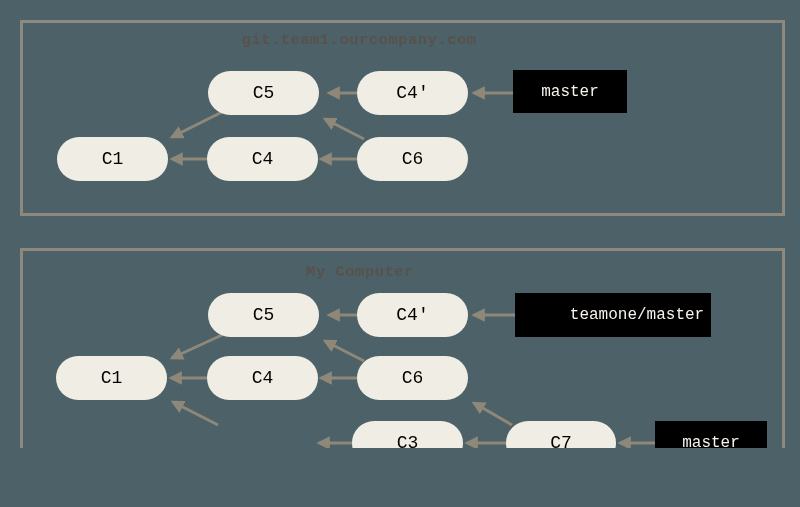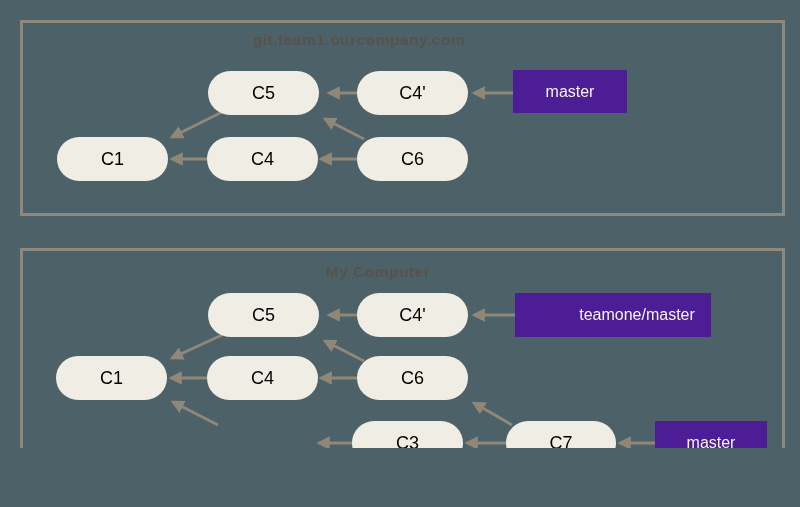--- a/index.html
+++ b/index.html
@@ -1,42 +1,42 @@
 <!DOCTYPE html>
 <html><head>
 <meta charset="utf-8">
 <style>
   html,body { margin:0; padding:0; background:#4d6168; }
   .canvas {
     position:relative; width:800px; height:448px;
     background:#4d6168; overflow:hidden;
-    font-family:Liberation Sans, sans-serif;
+    font-family:Liberation Mono, monospace;
   }
   .panel {
     position:absolute; box-sizing:border-box;
     border:3px solid #8e897f; background:transparent;
   }
   .panel-remote { left:20px; top:20px;  width:765px; height:196px; }
   .panel-local  { left:20px; top:248px; width:765px; height:238px; }
   .panel-title {
     position:absolute; transform:translateX(-50%);
     color:#57524b; font-size:15.5px; font-weight:bold;
     white-space:nowrap; letter-spacing:0.5px;
   }
   .title-remote { left:359px; top:31px; }
-  .title-local  { left:360px; top:263px;margin-left:18px; }
+  .title-local  { left:360px; top:263px; }
   .node {
     position:absolute; width:111px; height:44px;
     background:#f0eee4; border-radius:22px;
     display:flex; align-items:center; justify-content:center;
     color:#000000; font-size:18px; line-height:1;
   }
   .branch {
     position:absolute;
-    background:#4c1d95;
+    background:#000000;
     display:flex; align-items:center; justify-content:center;
     color:#f7f3ec; font-size:16px; line-height:1;
   }
   .edges { position:absolute; left:0; top:0; pointer-events:none; }
 </style>
 </head>
 <body>
 
 <div class="canvas">
 

